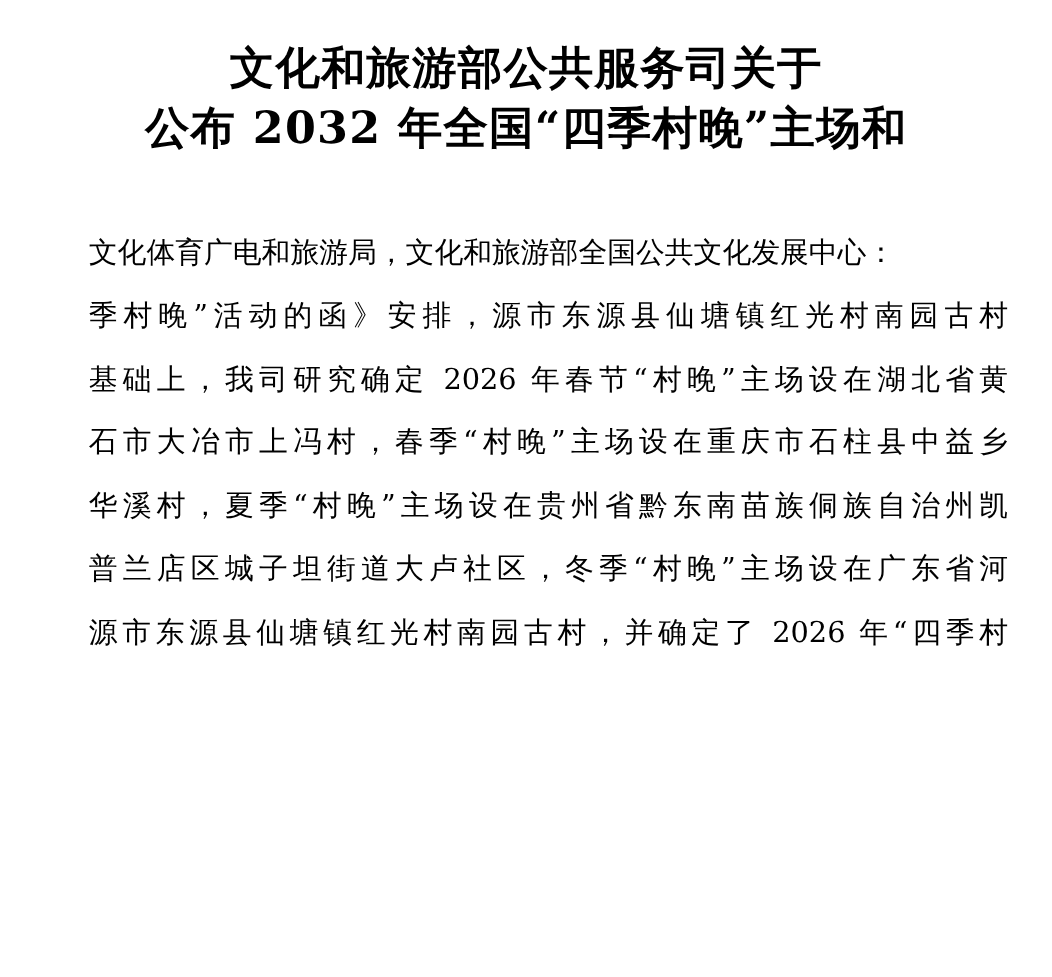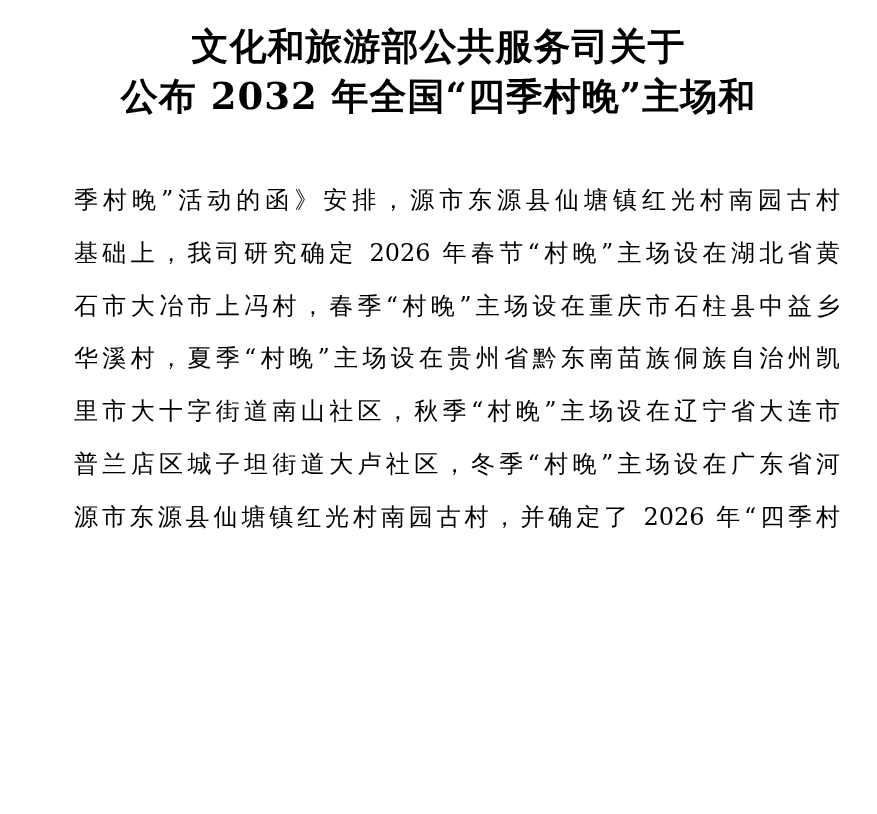--- a/index.html
+++ b/index.html
@@ -6,21 +6,21 @@
   .page {
     position: relative;
     width: 877px;
     height: 814px;
     background: #ffffff;
     color: #000000;
     font-family: "DejaVu Serif", serif;
     overflow: hidden;
   }
   .doc-title {
-    padding-top: 21px;
+    padding-top: 31px;
     text-align: center;
     font-weight: bold;
     font-size: 37px;
     line-height: 50px;
     letter-spacing: 1px;
   }
   .doc-body {
     margin-top: 53px;
     margin-left: 74px;
     width: 766px;
@@ -36,21 +36,21 @@
 </style>
 </head>
 <body>
 
 <div class="page">
   <div class="doc-title">
     <div class="title-line">文化和旅游部公共服务司关于</div>
     <div class="title-line">公布 2032 年全国“四季村晚”主场和</div>
   </div>
   <div class="doc-body">
+    <p class="line">文化体育广电和旅游局，文化和旅游部全国公共文化发展中心：</p>
     <p class="line j">季村晚”活动的函》安排，源市东源县仙塘镇红光村南园古村</p>
     <p class="line j">基础上，我司研究确定 2026 年春节“村晚”主场设在湖北省黄</p>
     <p class="line j">石市大冶市上冯村，春季“村晚”主场设在重庆市石柱县中益乡</p>
     <p class="line j">华溪村，夏季“村晚”主场设在贵州省黔东南苗族侗族自治州凯</p>
-    <p class="line j">里市大十字街道南山社区，秋季“村晚”主场设在辽宁省大连市</p>
     <p class="line j">普兰店区城子坦街道大卢社区，冬季“村晚”主场设在广东省河</p>
     <p class="line j">源市东源县仙塘镇红光村南园古村，并确定了 2026 年“四季村</p>
   </div>
 </div>
 
 </body></html>

